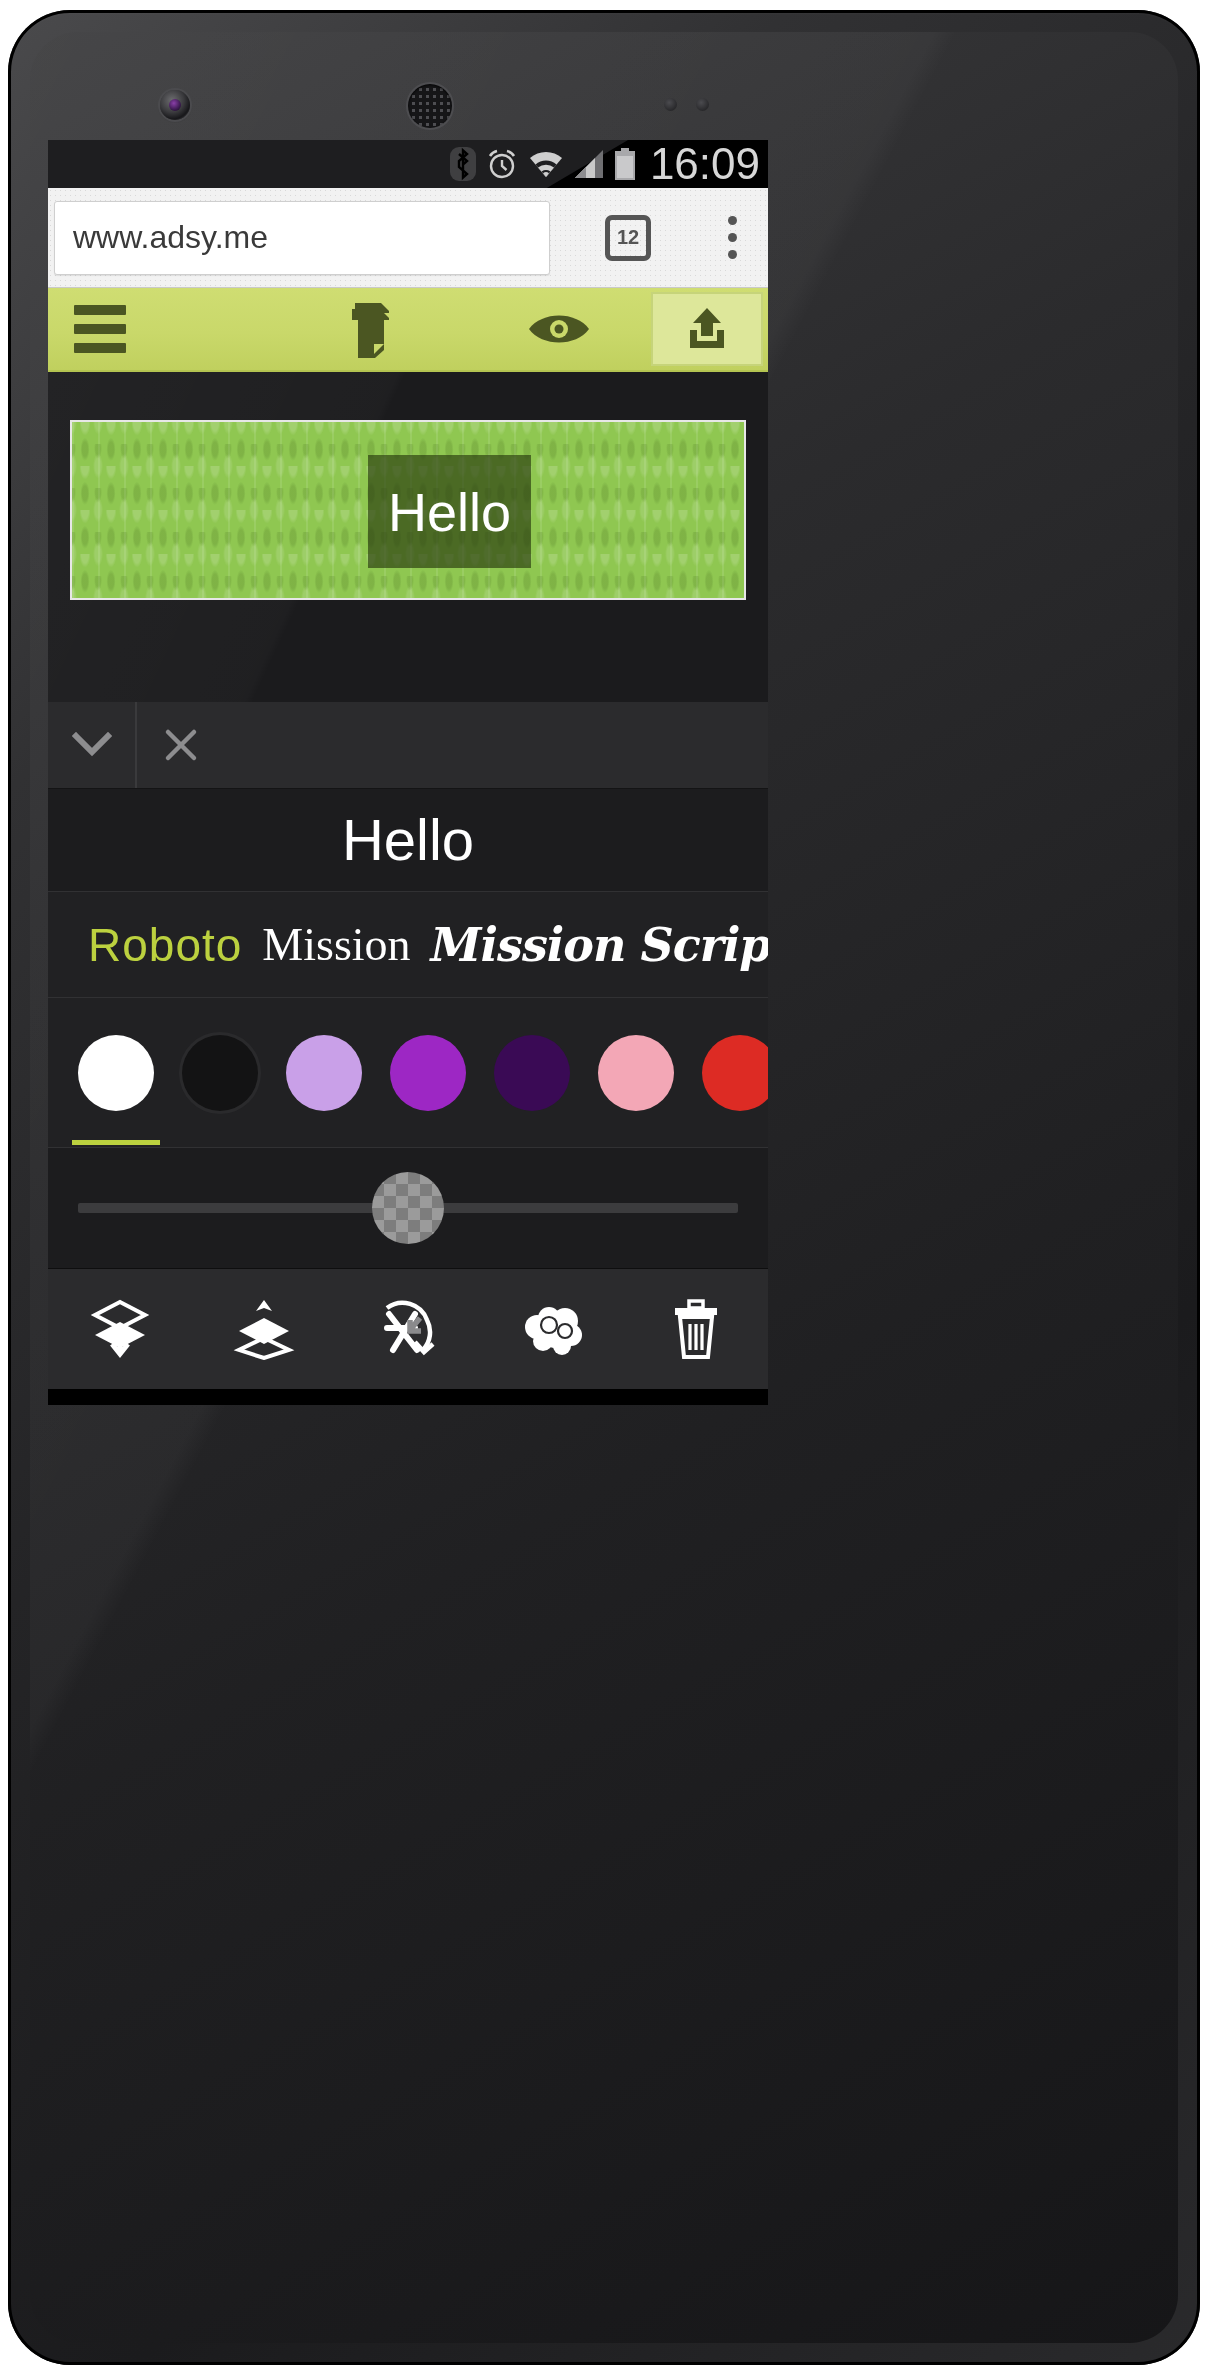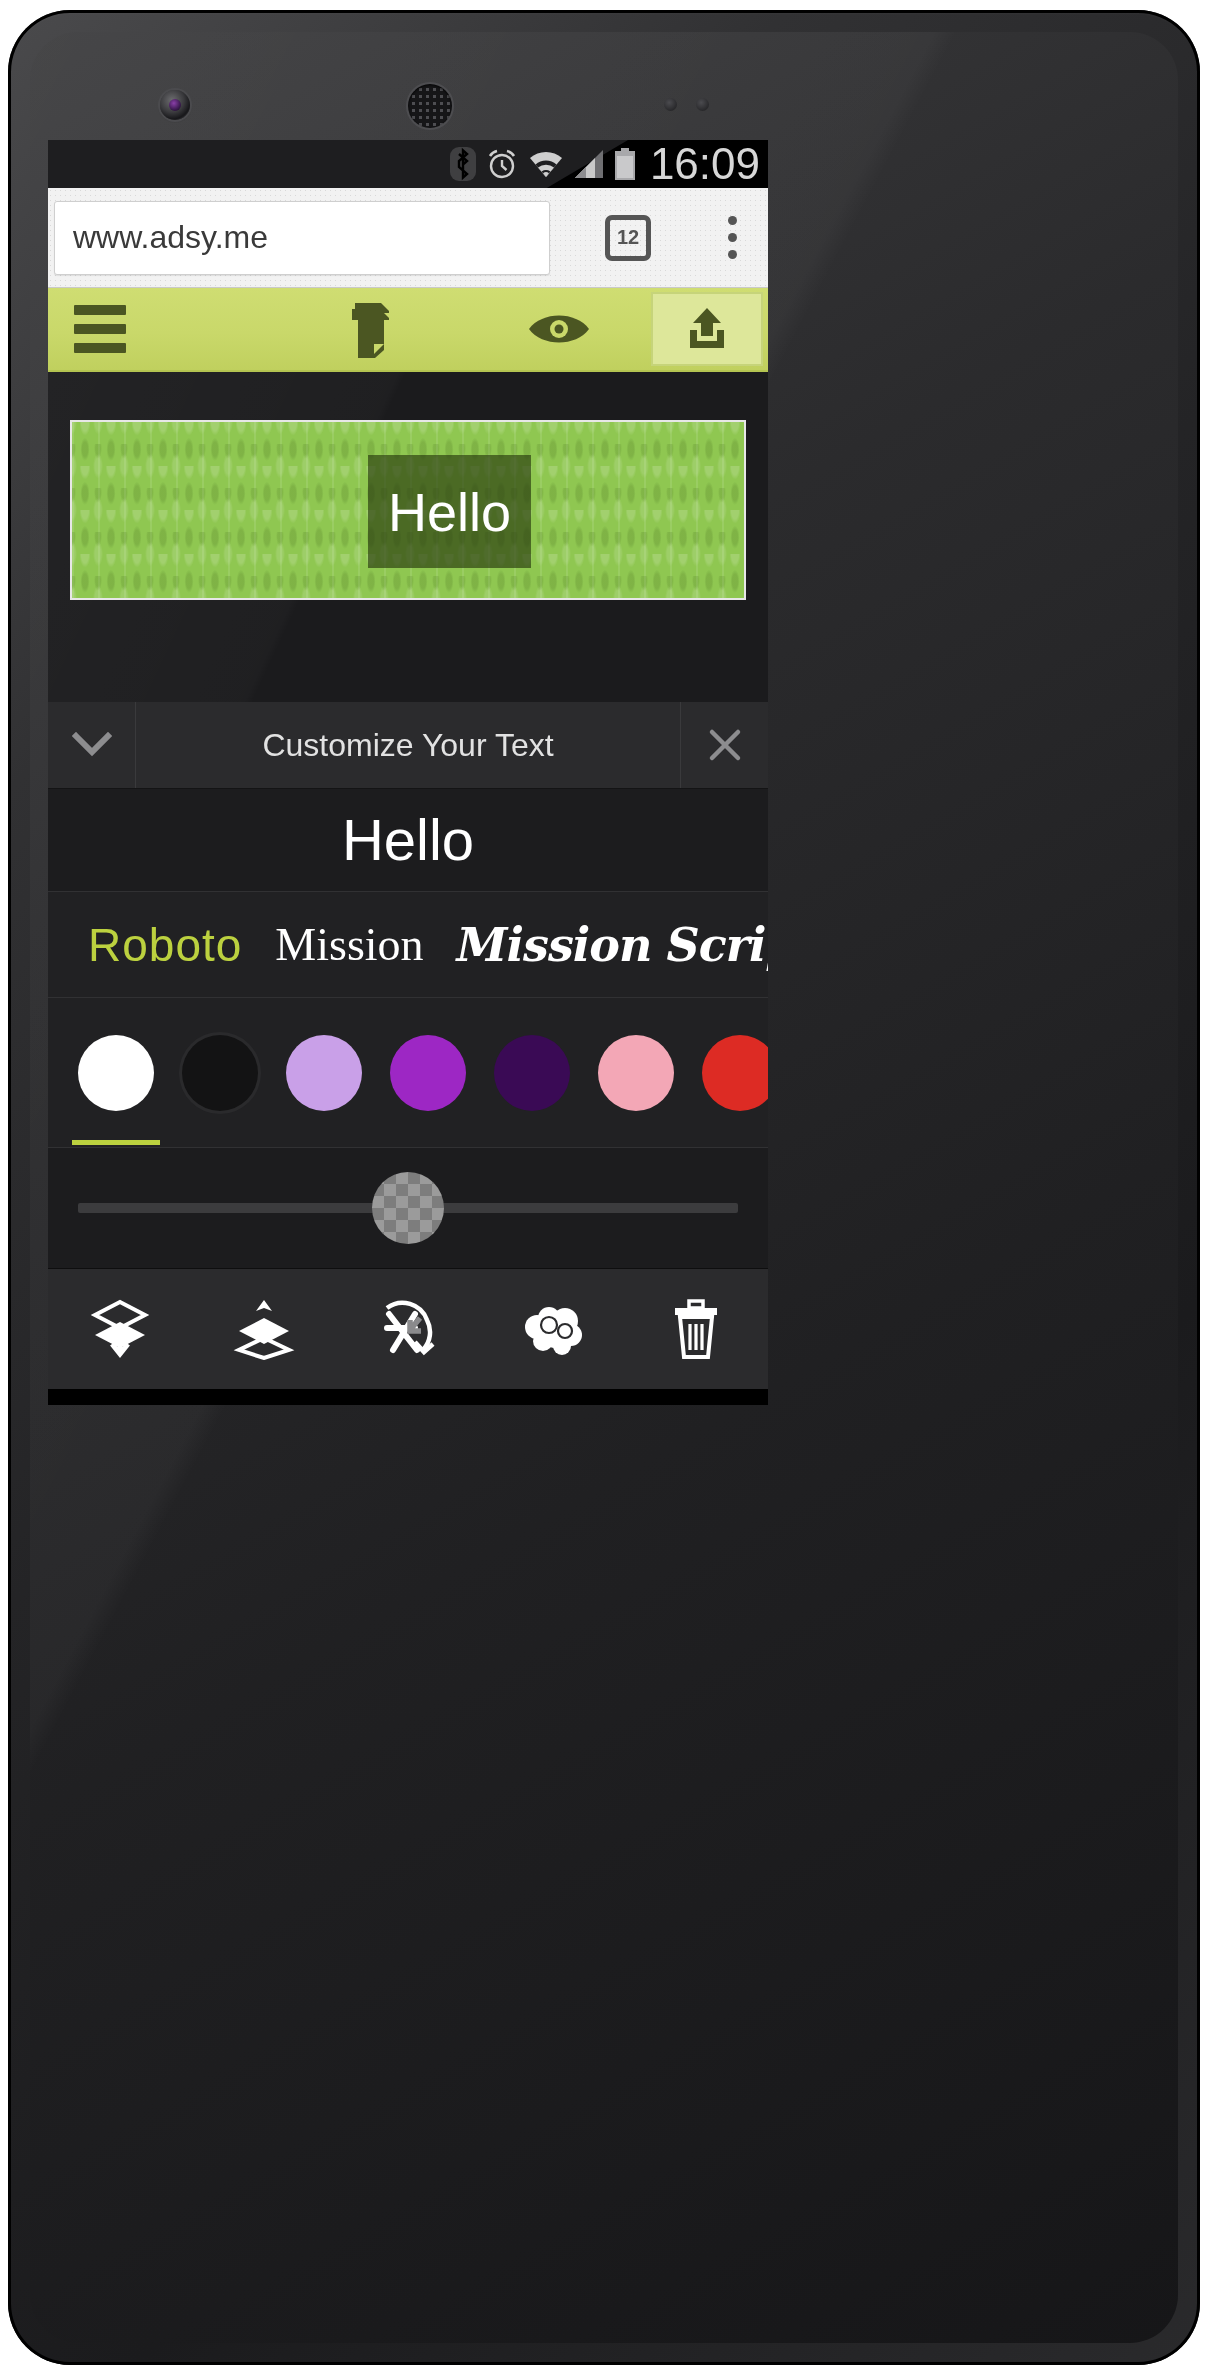--- a/index.html
+++ b/index.html
@@ -154,21 +154,21 @@
   
   .preview{
     height:102px;background:#1c1c1e;display:flex;align-items:center;justify-content:center;
     border-bottom:1px solid #313133;
   }
   .preview span{color:#fff;font-size:58px;font-weight:300;line-height:1;}
 
   
   .fontstrip{
     height:106px;background:#212123;display:flex;align-items:center;overflow:hidden;
-    border-bottom:1px solid #313133;padding-left:40px;box-sizing:border-box;gap:33px;
+    border-bottom:1px solid #313133;padding-left:40px;box-sizing:border-box;gap:20px;
   }
   .fontitem{color:#ffffff;white-space:nowrap;font-size:46px;line-height:1;}
   .fontitem.sel{color:#bcd13f;}
   .f-roboto{font-family:"Liberation Sans",sans-serif;font-weight:400;letter-spacing:1px;}
   .f-garamond{font-family:"Liberation Serif","DejaVu Serif",serif;}
   .f-script{font-family:"DejaVu Serif",serif;font-style:italic;font-weight:bold;letter-spacing:-1px;}
 
   
   .colorstrip{
     height:150px;background:#212123;display:flex;align-items:center;
@@ -317,21 +317,20 @@
         </div>
       </div>
     </div>
 
     <div class="panelhead">
       <div class="ph-btn">
         <svg width="40" height="26" viewBox="0 0 40 26">
           <path d="M4 4 L20 20 L36 4" fill="none" stroke="#8d8d8f" stroke-width="6" stroke-linecap="square"></path>
         </svg>
       </div>
-      <div class="ph-title">Customize Your Text</div>
       <div class="ph-btn close">
         <svg width="34" height="34" viewBox="0 0 34 34">
           <path d="M4 4 L30 30 M30 4 L4 30" stroke="#8d8d8f" stroke-width="4.5" stroke-linecap="round"></path>
         </svg>
       </div>
     </div>
 
     <div class="preview">
       <span>Hello</span>
     </div>

